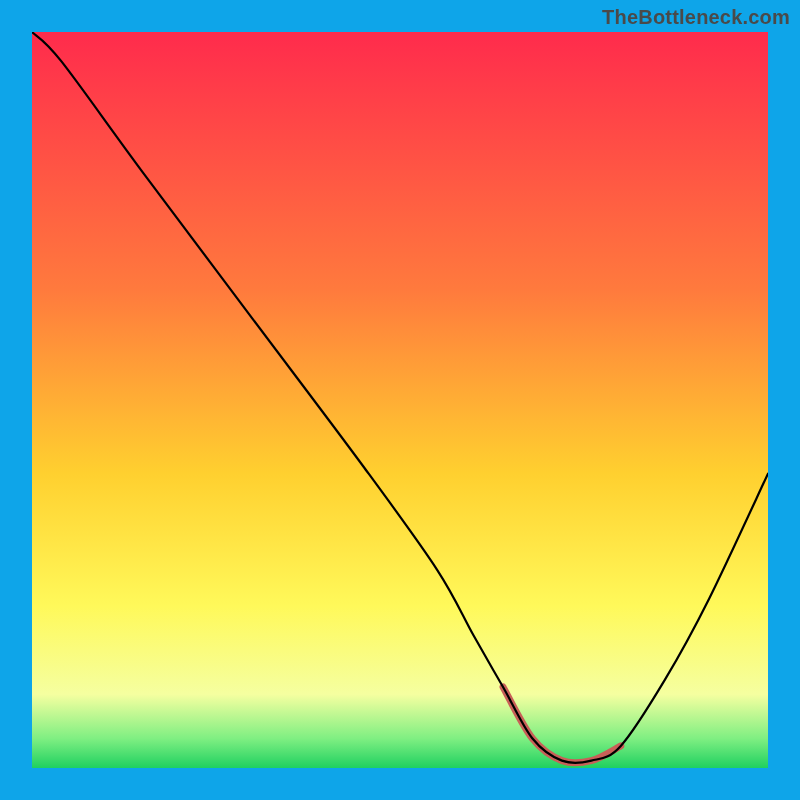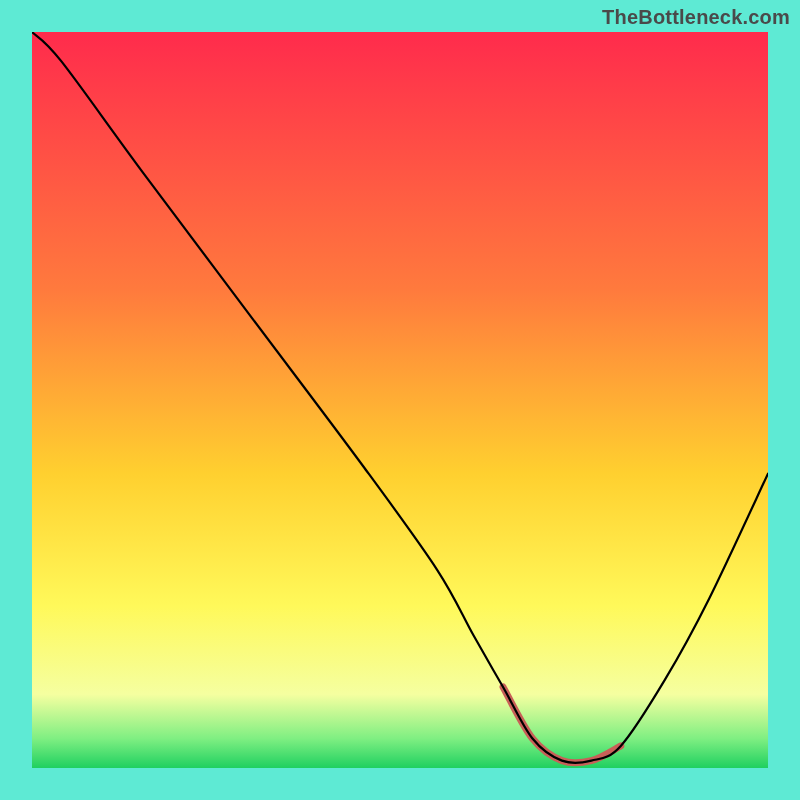--- a/index.html
+++ b/index.html
@@ -8,21 +8,21 @@
     width: 800px;
     height: 800px;
     background: #000;
     font-family: Arial, Helvetica, sans-serif;
     overflow: hidden;
   }
   .frame {
     position: relative;
     width: 800px;
     height: 800px;
-    background: #5eead4;
+    background: #0ea5e9;
   }
   .watermark {
     position: absolute;
     top: 6px;
     right: 10px;
     color: #4a4a4a;
     font-size: 20px;
     font-weight: 600;
     letter-spacing: 0.2px;
     user-select: none;

